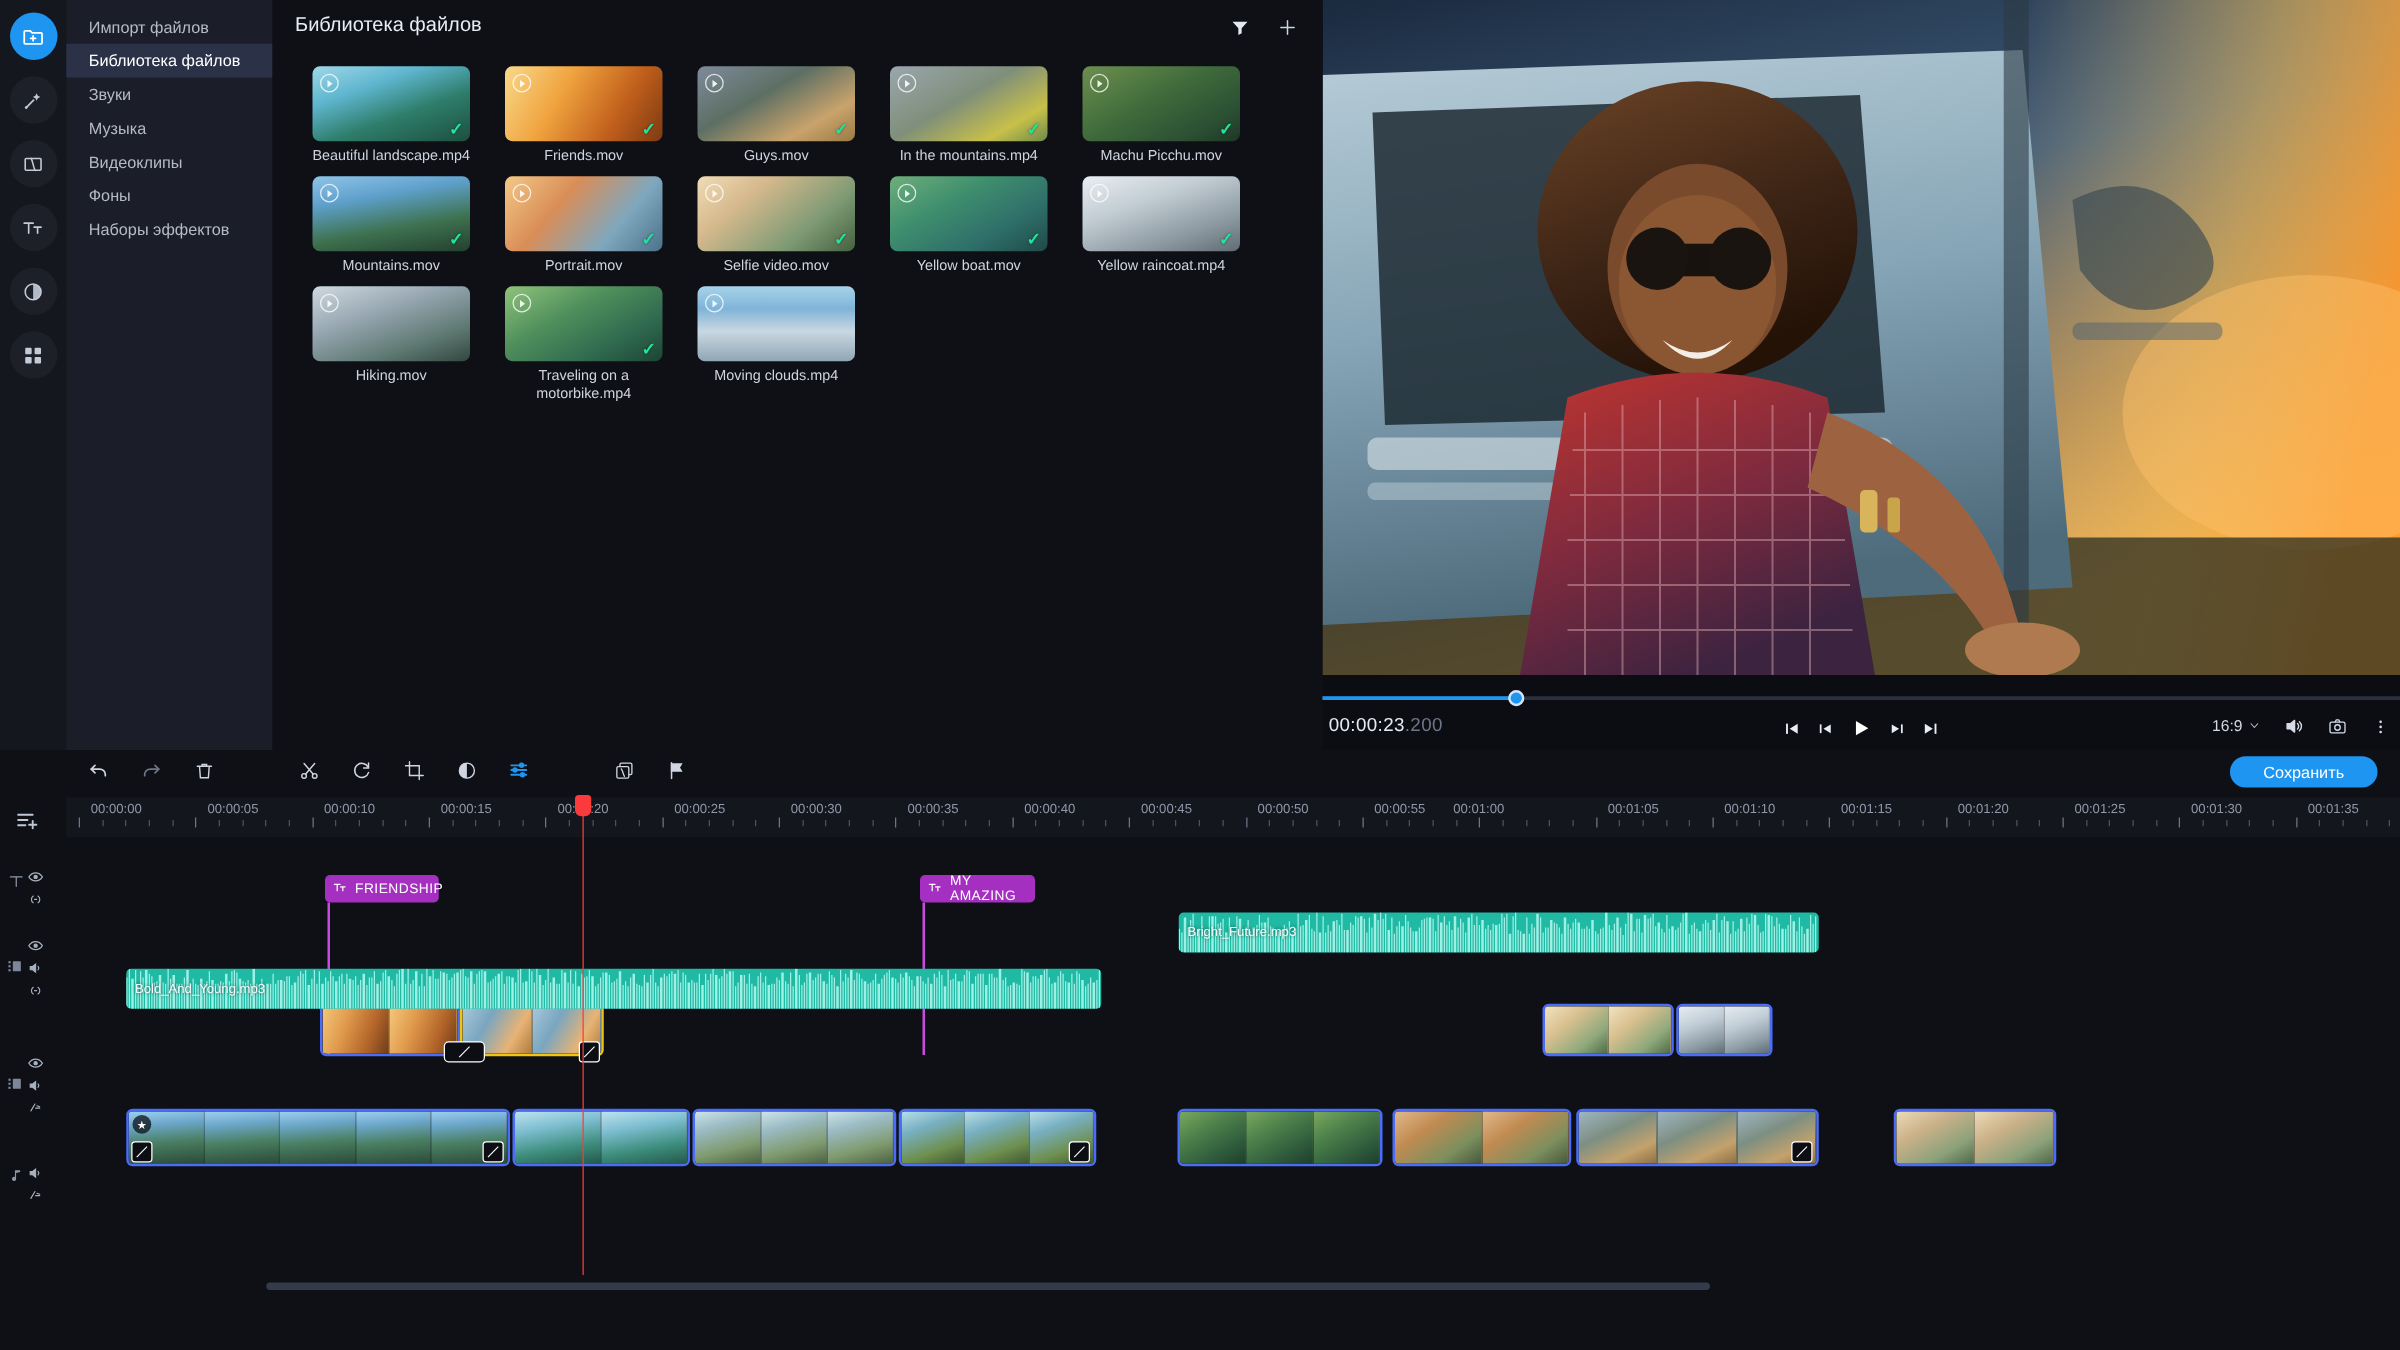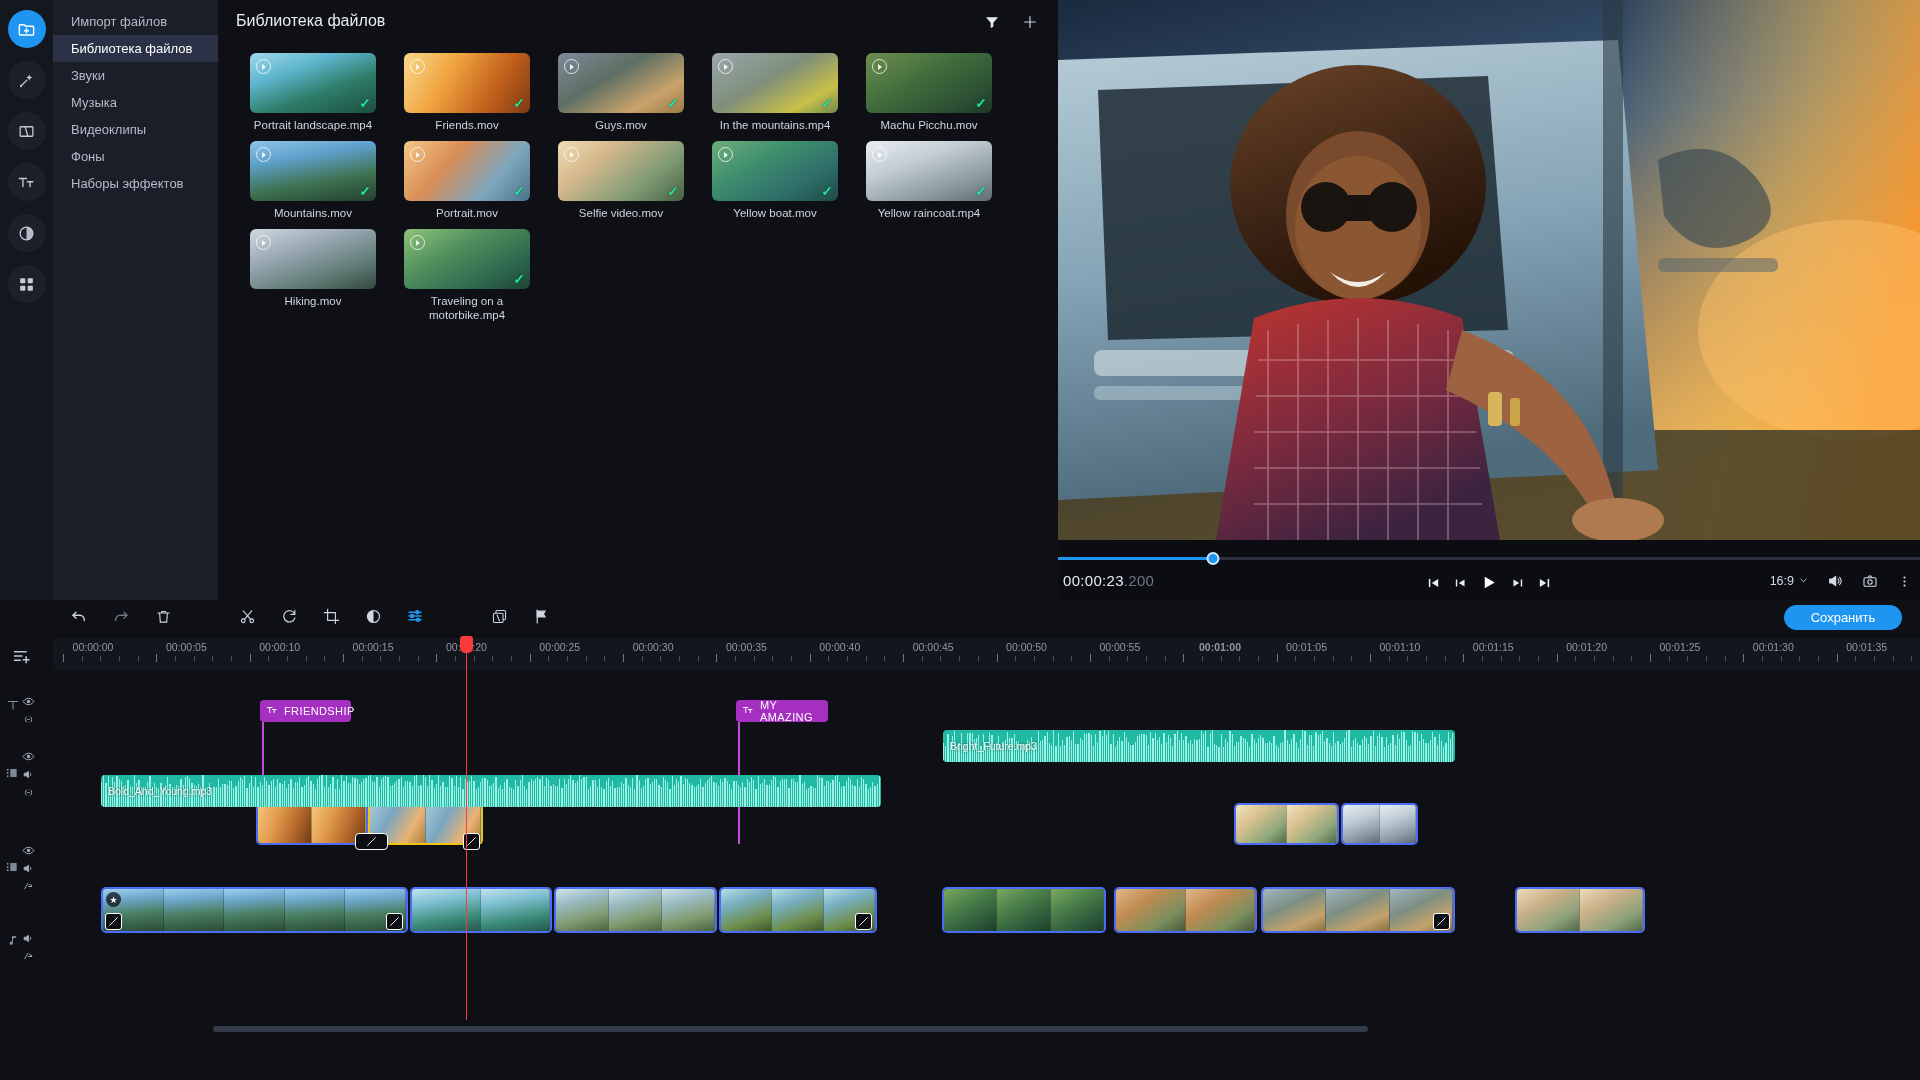--- a/index.html
+++ b/index.html
@@ -358,21 +358,21 @@
       </div>
     </div>
     <div class="grid" id="grid">
         <div class="cell">
           <div class="thumb" style="background: linear-gradient(160deg, rgb(159, 216, 232) 0%, rgb(95, 182, 207) 30%, rgb(46, 125, 106) 62%, rgb(29, 79, 63) 100%);">
             <div class="play">
               <i></i>
             </div>
             <div class="chk">✓</div>
           </div>
-          <div class="cap">Portrait landscape.mp4</div>
+          <div class="cap">Beautiful landscape.mp4</div>
         </div>
         <div class="cell">
           <div class="thumb" style="background: linear-gradient(120deg, rgb(249, 217, 140) 0%, rgb(240, 164, 63) 35%, rgb(194, 96, 28) 70%, rgb(125, 58, 18) 100%);">
             <div class="play">
               <i></i>
             </div>
             <div class="chk">✓</div>
           </div>
           <div class="cap">Friends.mov</div>
         </div>
@@ -457,20 +457,28 @@
           <div class="cap">Hiking.mov</div>
         </div>
         <div class="cell">
           <div class="thumb" style="background: linear-gradient(150deg, rgb(143, 195, 122) 0%, rgb(79, 143, 92) 38%, rgb(47, 106, 79) 72%, rgb(29, 68, 53) 100%);">
             <div class="play">
               <i></i>
             </div>
             <div class="chk">✓</div>
           </div>
           <div class="cap">Traveling on a motorbike.mp4</div>
+        </div>
+        <div class="cell">
+          <div class="thumb" style="background: linear-gradient(rgb(167, 211, 234) 0%, rgb(127, 180, 216) 30%, rgb(201, 216, 226) 60%, rgb(143, 166, 180) 100%);">
+            <div class="play">
+              <i></i>
+            </div>
+          </div>
+          <div class="cap">Moving clouds.mp4</div>
         </div>
       </div>
   </div>
 
   <div class="player">
     <div class="pv-canvas">
       <svg width="862" height="540" viewBox="0 0 862 540" preserveAspectRatio="none">
         <defs>
           <linearGradient id="sky" x1="0" y1="0" x2="0.35" y2="1">
             <stop offset="0%" stop-color="#1a2a3f"></stop>
@@ -841,21 +849,21 @@
         <div class="rtick" style="left: 980.84px;"></div>
         <div class="rtick" style="left: 999.51px;"></div>
         <div class="rtick" style="left: 1018.18px;"></div>
         <div class="rtick maj" style="left: 1036.85px;"></div>
         <div class="rlab" style="left: 1066.85px;">00:00:55</div>
         <div class="rtick" style="left: 1055.52px;"></div>
         <div class="rtick" style="left: 1074.19px;"></div>
         <div class="rtick" style="left: 1092.86px;"></div>
         <div class="rtick" style="left: 1111.53px;"></div>
         <div class="rtick maj" style="left: 1130.2px;"></div>
-        <div class="rlab" style="left: 1167px; font-weight: bold;">00:01:00</div>
+        <div class="rlab" style="left: 1130px;">00:01:00</div>
         <div class="rtick" style="left: 1148.87px;"></div>
         <div class="rtick" style="left: 1167.54px;"></div>
         <div class="rtick" style="left: 1186.21px;"></div>
         <div class="rtick" style="left: 1204.88px;"></div>
         <div class="rtick maj" style="left: 1223.55px;"></div>
         <div class="rlab" style="left: 1253.55px;">00:01:05</div>
         <div class="rtick" style="left: 1242.22px;"></div>
         <div class="rtick" style="left: 1260.89px;"></div>
         <div class="rtick" style="left: 1279.56px;"></div>
         <div class="rtick" style="left: 1298.23px;"></div>

